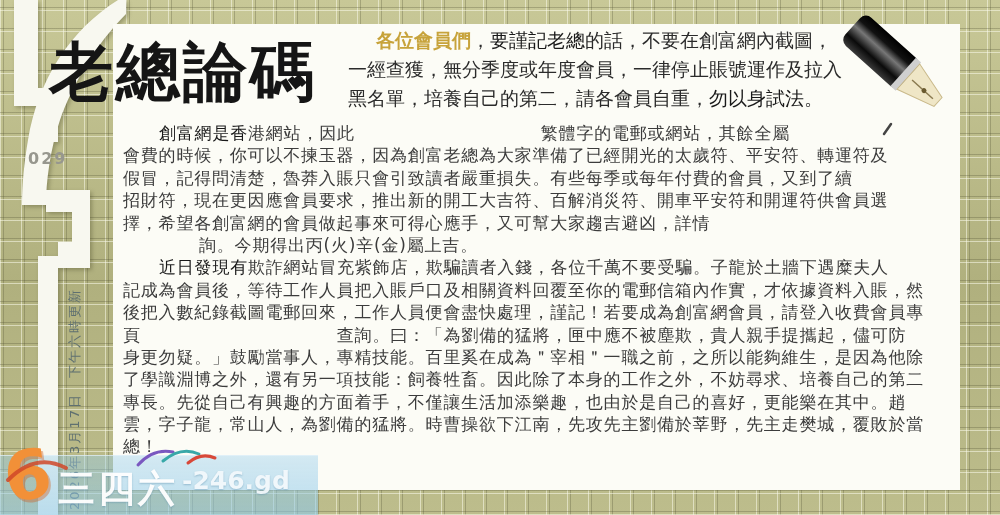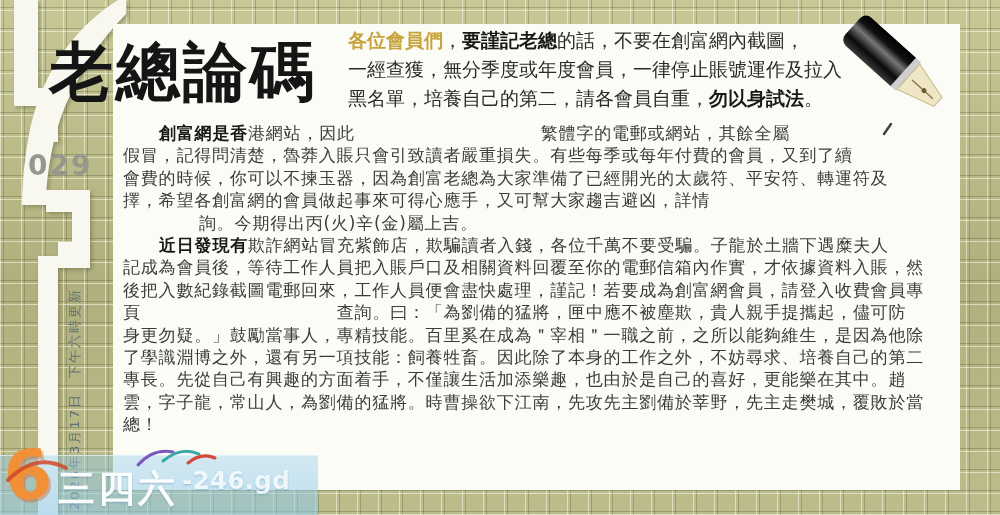--- a/index.html
+++ b/index.html
@@ -6,34 +6,34 @@
   body{font-family:"DejaVu Sans","Liberation Sans",sans-serif;}
   .page{position:relative;width:1000px;height:515px;overflow:hidden;
     background-color:#b4b483;
     background-image:
       repeating-linear-gradient(0deg, rgba(250,250,235,.55) 0 1px, rgba(250,250,235,0) 1px 3px, rgba(80,80,50,.30) 3px 4px, rgba(0,0,0,0) 4px 21px),
       repeating-linear-gradient(90deg, rgba(250,250,235,.55) 0 1px, rgba(250,250,235,0) 1px 3px, rgba(80,80,50,.30) 3px 4px, rgba(0,0,0,0) 4px 21px),
       linear-gradient(180deg,#c8c897 0%, #b0b07e 55%, #bdbd8c 100%);
   }
   .deco-svg{position:absolute;left:0;top:0;width:130px;height:515px;filter:drop-shadow(2px 2px 2px rgba(60,60,30,.35));}
   .paper{position:absolute;left:113px;top:24px;width:847px;height:466px;background:#fcfcf6;}
-  .issue{position:absolute;left:28px;top:149px;font-size:28px;letter-spacing:2px;color:#97978e;font-weight:600;}
+  .issue{position:absolute;left:28px;top:149px;font-size:16px;letter-spacing:2px;color:#97978e;font-weight:600;}
   .update-note{position:absolute;left:66px;top:510px;transform:rotate(-90deg);transform-origin:0 0;
     font-size:13px;color:#5f7070;letter-spacing:2px;white-space:nowrap;width:210px;}
   .title{position:absolute;left:32px;top:18px;margin:17px;font-family:"DejaVu Serif","Liberation Serif",serif;
     font-size:64px;line-height:1.15;font-weight:800;color:#151515;letter-spacing:3px;white-space:nowrap;}
   .notice{position:absolute;left:348px;top:26px;width:520px;font-size:19px;line-height:29px;color:#2b2b2b;}
   .notice .line{white-space:nowrap;}
   .article{position:absolute;left:123px;top:106px;width:840px;font-size:17px;line-height:22.4px;color:#3c3c3c;letter-spacing:0.8px;margin-top:16px;}
   .article .line{white-space:nowrap;height:22.4px;}
   .indent{padding-left:36px;}
   .indent-lg{padding-left:76px;}
   .seg{display:inline;}
-  .seg.bold{font-weight:700;color:#191919;}
-  .seg.gold{font-weight:700;color:#c7a33b;}
+  .seg.bold{font-weight:400;color:#191919;}
+  .seg.gold{font-weight:700;color:#c7a33b;margin-left:28px;}
   .seg.gap-a{display:inline-block;width:186px;}
   .seg.gap-b{display:inline-block;width:196px;}
   .pen{position:absolute;left:842px;top:12px;width:128px;height:132px;}
   .watermark{position:absolute;left:0;top:455px;width:318px;height:60px;
     background:linear-gradient(180deg, rgba(150,205,235,.40), rgba(140,200,235,.58));
     border-top:1px solid rgba(255,255,255,.55);}
   .logo6{position:absolute;left:4px;top:-14px;font-size:68px;font-weight:800;color:#f29038;
     transform:rotate(-8deg);text-shadow:2px 3px 0 rgba(205,95,35,.4);line-height:1;}
   .swirl{position:absolute;left:0px;top:-8px;width:74px;height:42px;}
   .leaves{position:absolute;left:133px;top:-13px;width:88px;height:28px;}
@@ -85,22 +85,23 @@
       <rect x="44" y="60" width="38" height="7" fill="#cfcfcf"></rect>
       <polygon points="46,67 80,67 70,106 58,106" fill="#efe6c6" stroke="#c9b98a" stroke-width="1"></polygon>
       <line x1="63" y1="72" x2="63" y2="100" stroke="#8a7a50" stroke-width="1.5"></line>
       <circle cx="63" cy="88" r="2.5" fill="#6a5a30"></circle>
     </g>
     <path d="M42,122 l7,-10" stroke="#444" stroke-width="2.5" fill="none" stroke-linecap="round"></path>
   </svg>
 
   <div class="article">
     <div class="line indent"><span class="seg bold">創富網是香</span><span class="seg plain">港網站，因此</span><span class="seg gap-a"></span><span class="seg plain">繁體字的電郵或網站，其餘全屬</span></div>
+    <div class="line"><span class="seg plain">會費的時候，你可以不揀玉器，因為創富老總為大家準備了已經開光的太歲符、平安符、轉運符及</span></div>
     <div class="line"><span class="seg plain">假冒，記得問清楚，魯莽入賬只會引致讀者嚴重損失。有些每季或每年付費的會員，又到了續</span></div>
-    <div class="line"><span class="seg plain">會費的時候，你可以不揀玉器，因為創富老總為大家準備了已經開光的太歲符、平安符、轉運符及</span></div>
+    <div class="line"><span class="seg plain">招財符，現在更因應會員要求，推出新的開工大吉符、百解消災符、開車平安符和開運符供會員選</span></div>
     <div class="line"><span class="seg plain">擇，希望各創富網的會員做起事來可得心應手，又可幫大家趨吉避凶，詳情</span></div>
     <div class="line indent-lg"><span class="seg plain">詢。今期得出丙(火)辛(金)屬上吉。</span></div>
     <div class="line indent"><span class="seg bold">近日發現有</span><span class="seg plain">欺詐網站冒充紫飾店，欺騙讀者入錢，各位千萬不要受騙。子龍於土牆下遇糜夫人</span></div>
     <div class="line"><span class="seg plain">記成為會員後，等待工作人員把入賬戶口及相關資料回覆至你的電郵信箱內作實，才依據資料入賬，然</span></div>
     <div class="line"><span class="seg plain">後把入數紀錄截圖電郵回來，工作人員便會盡快處理，謹記！若要成為創富網會員，請登入收費會員專</span></div>
     <div class="line"><span class="seg plain">頁</span><span class="seg gap-b"></span><span class="seg plain">查詢。曰：「為劉備的猛將，匣中應不被塵欺，貴人親手提攜起，儘可防</span></div>
     <div class="line"><span class="seg plain">身更勿疑。」鼓勵當事人，專精技能。百里奚在成為＂宰相＂一職之前，之所以能夠維生，是因為他除</span></div>
     <div class="line"><span class="seg plain">了學識淵博之外，還有另一項技能：飼養牲畜。因此除了本身的工作之外，不妨尋求、培養自己的第二</span></div>
     <div class="line"><span class="seg plain">專長。先從自己有興趣的方面着手，不僅讓生活加添樂趣，也由於是自己的喜好，更能樂在其中。趙</span></div>
     <div class="line"><span class="seg plain">雲，字子龍，常山人，為劉備的猛將。時曹操欲下江南，先攻先主劉備於莘野，先主走樊城，覆敗於當</span></div>

